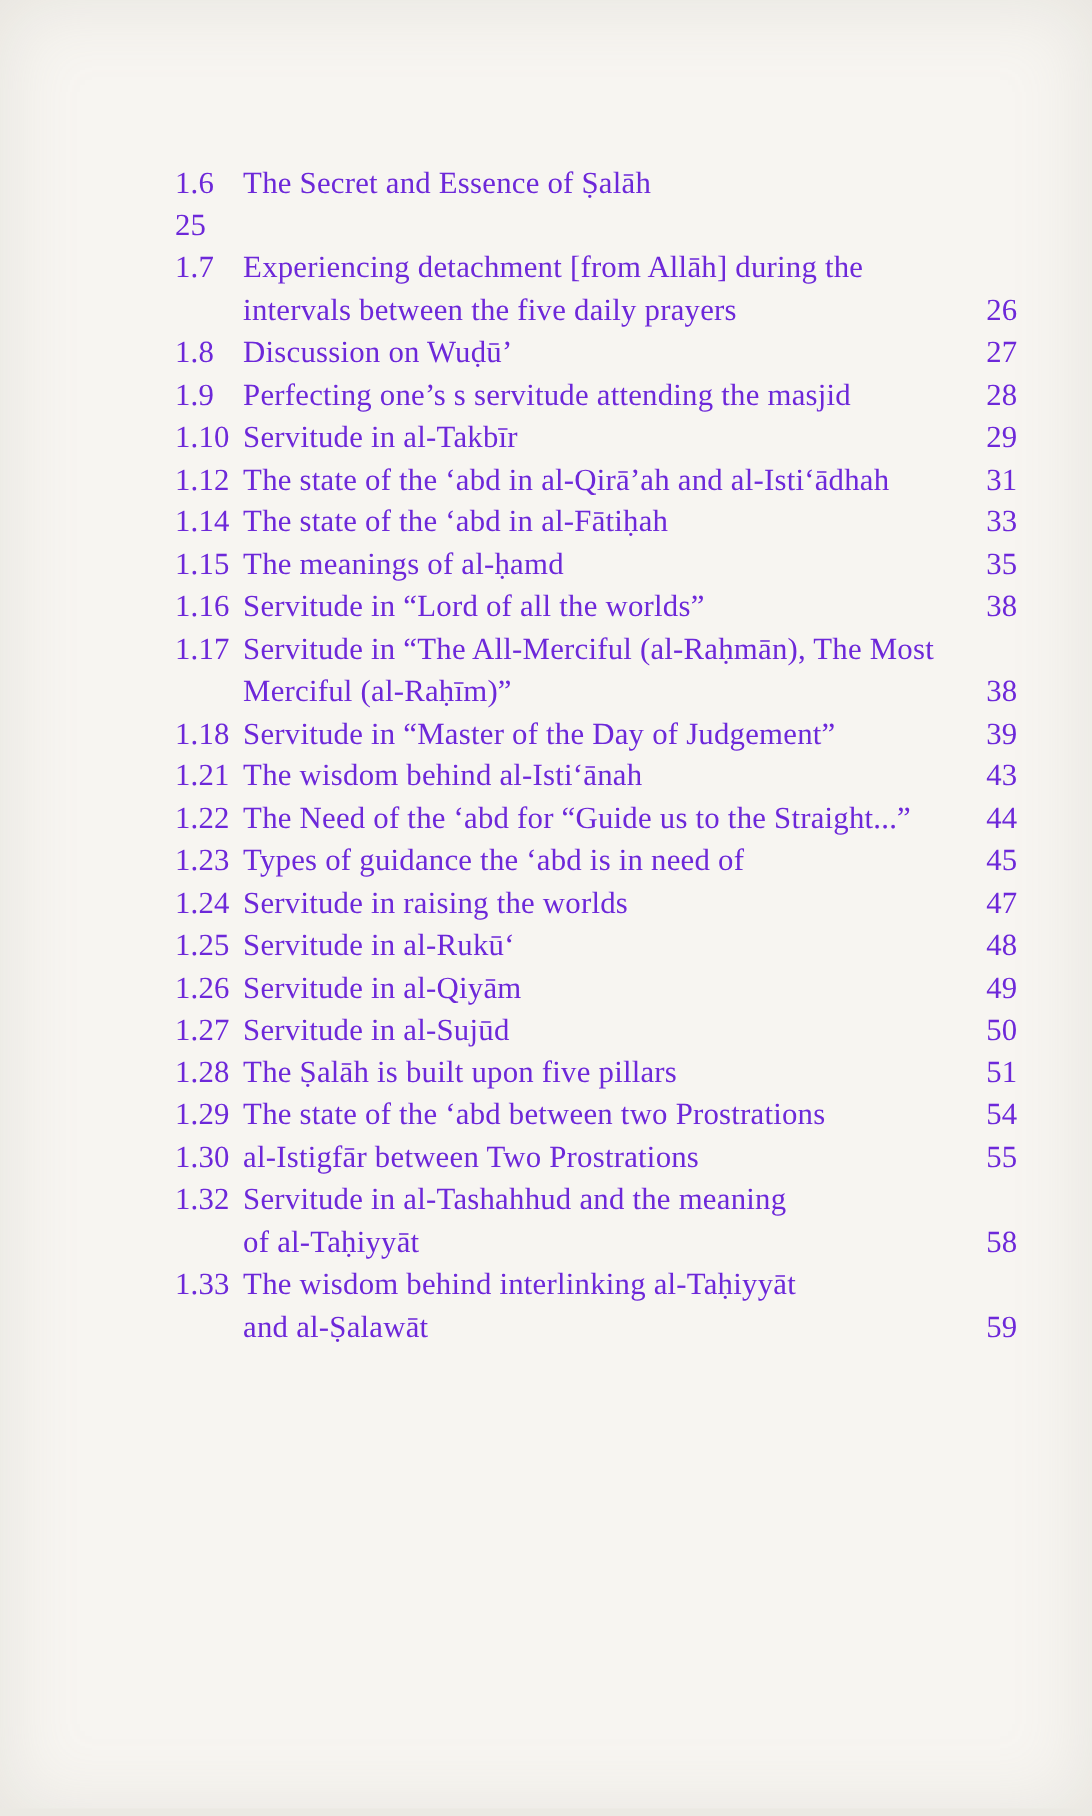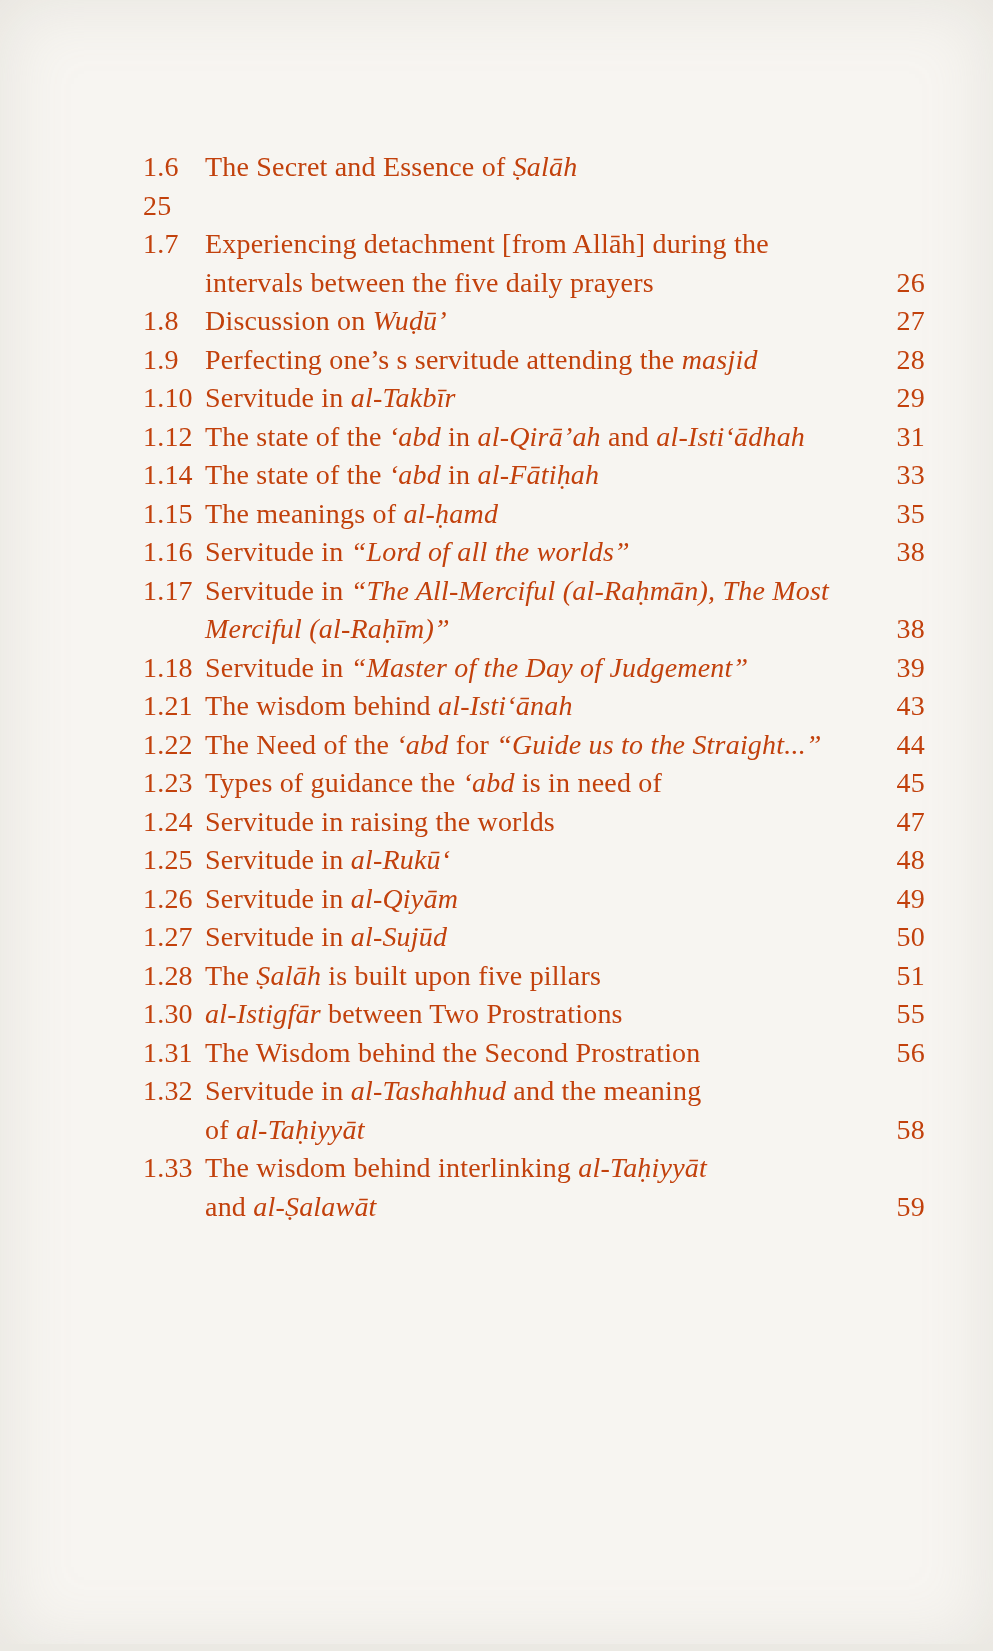--- a/index.html
+++ b/index.html
@@ -22,24 +22,24 @@
   .scan-edge-bottom {
     position: absolute;
     left: 0;
     right: 0;
     bottom: 0;
     height: 7px;
     background: #ebe9e3;
   }
   .toc {
     position: absolute;
-    left: 143px;
+    left: 159px;
     top: 148px;
     right: 68px;
-    color: #c2410c;
+    color: #6d28d9;
   }
   .row {
     position: relative;
     display: flex;
     height: 38.5px;
     line-height: 38.5px;
     font-size: 28px;
     letter-spacing: 0.2px;
     white-space: nowrap;
   }
@@ -51,21 +51,20 @@
     flex: 1 1 auto;
     overflow: visible;
   }
   .pg {
     position: absolute;
     right: 0;
     top: 0;
     text-align: center;
   }
   .it {
-    font-style: italic;
   }
 </style>
 </head>
 <body>
 
 <div class="page">
   <div class="toc">
       <div class="row">
         <span class="num">1.6</span>
         <span class="title"><span>The Secret and Essence of </span><span class="it">Ṣalāh</span></span>
@@ -170,28 +169,28 @@
         <span class="num">1.27</span>
         <span class="title"><span>Servitude in </span><span class="it">al-Sujūd</span></span>
         <span class="pg">50</span>
       </div>
       <div class="row">
         <span class="num">1.28</span>
         <span class="title"><span>The </span><span class="it">Ṣalāh</span><span> is built upon five pillars</span></span>
         <span class="pg">51</span>
       </div>
       <div class="row">
+        <span class="num">1.29</span>
+        <span class="title"><span>The state of the </span><span class="it">‘abd</span><span> between two Prostrations</span></span>
+        <span class="pg">54</span>
+      </div>
+      <div class="row">
         <span class="num">1.30</span>
         <span class="title"><span class="it">al-Istigfār</span><span> between Two Prostrations</span></span>
         <span class="pg">55</span>
-      </div>
-      <div class="row">
-        <span class="num">1.31</span>
-        <span class="title"><span>The Wisdom behind the Second Prostration</span></span>
-        <span class="pg">56</span>
       </div>
       <div class="row">
         <span class="num">1.32</span>
         <span class="title"><span>Servitude in </span><span class="it">al-Tashahhud</span><span> and the meaning</span></span>
         <span class="pg"></span>
       </div>
       <div class="row">
         <span class="num"></span>
         <span class="title"><span>of </span><span class="it">al-Taḥiyyāt</span></span>
         <span class="pg">58</span>

